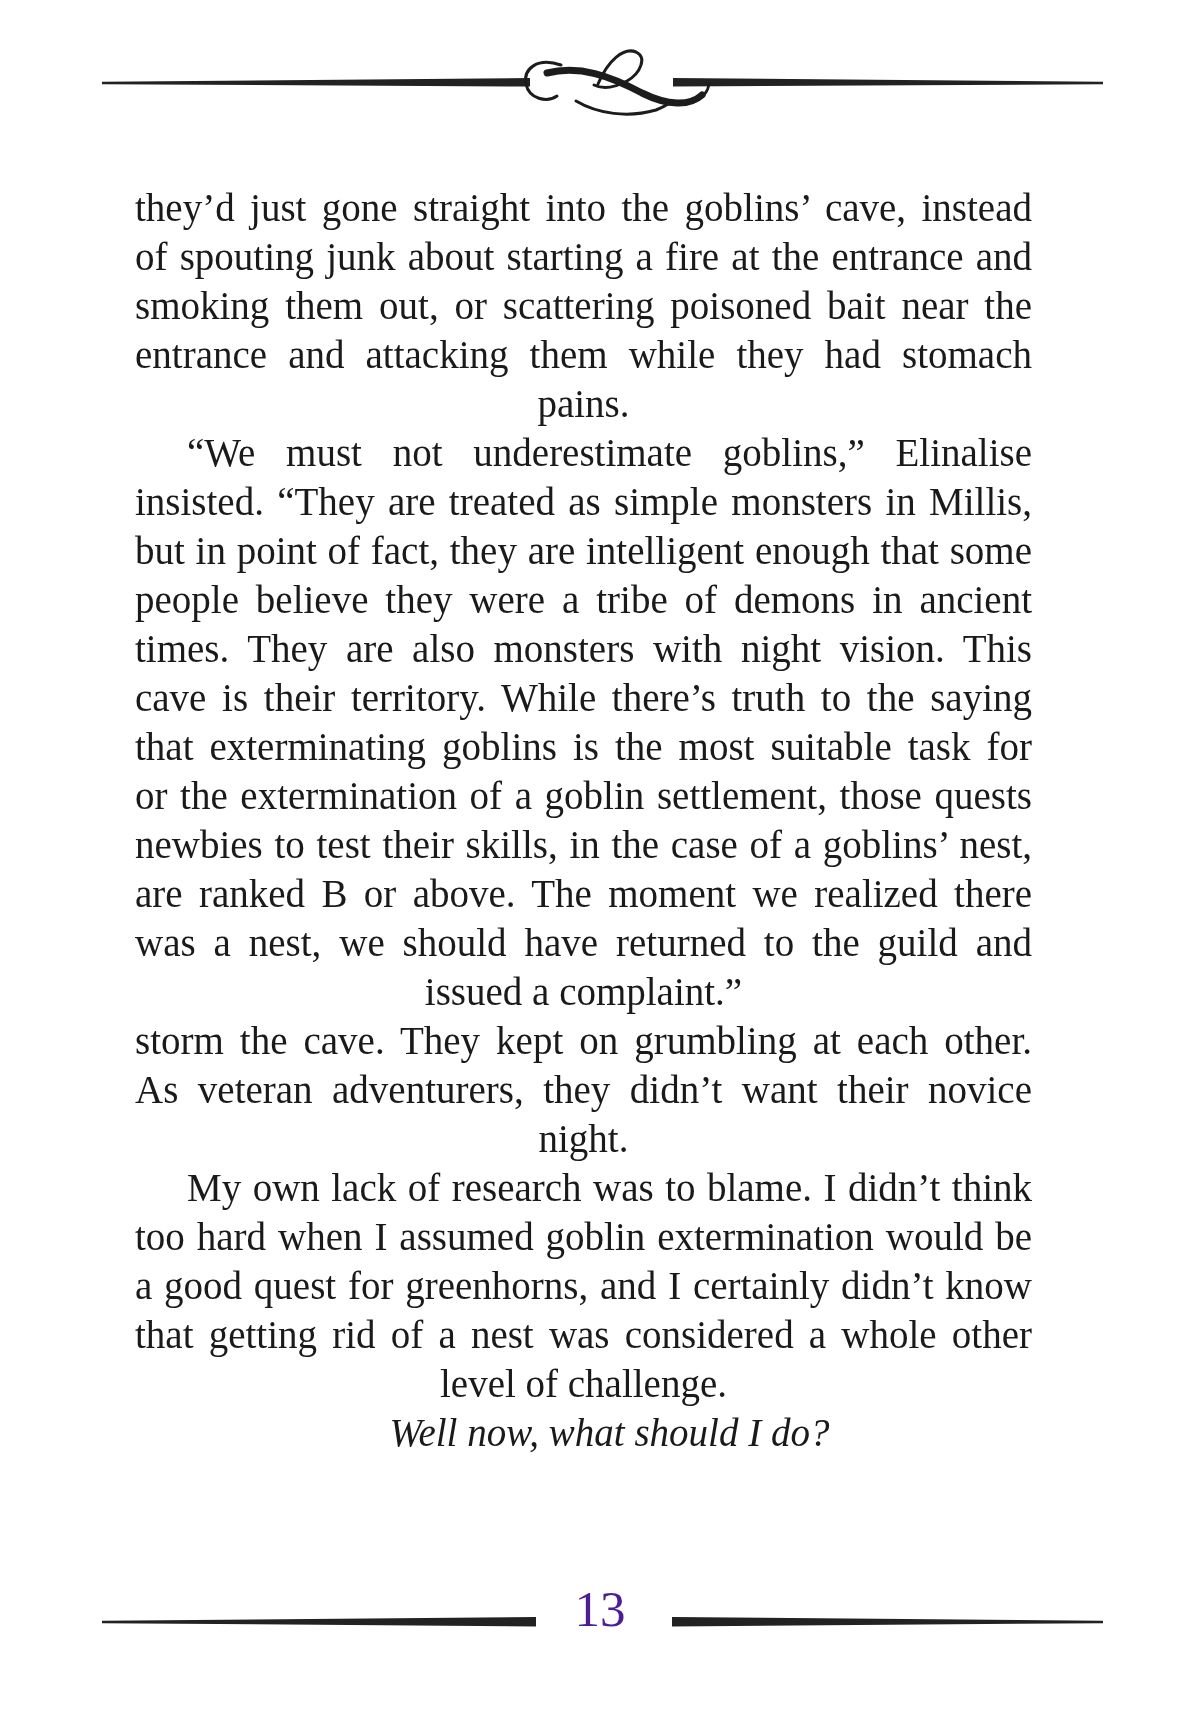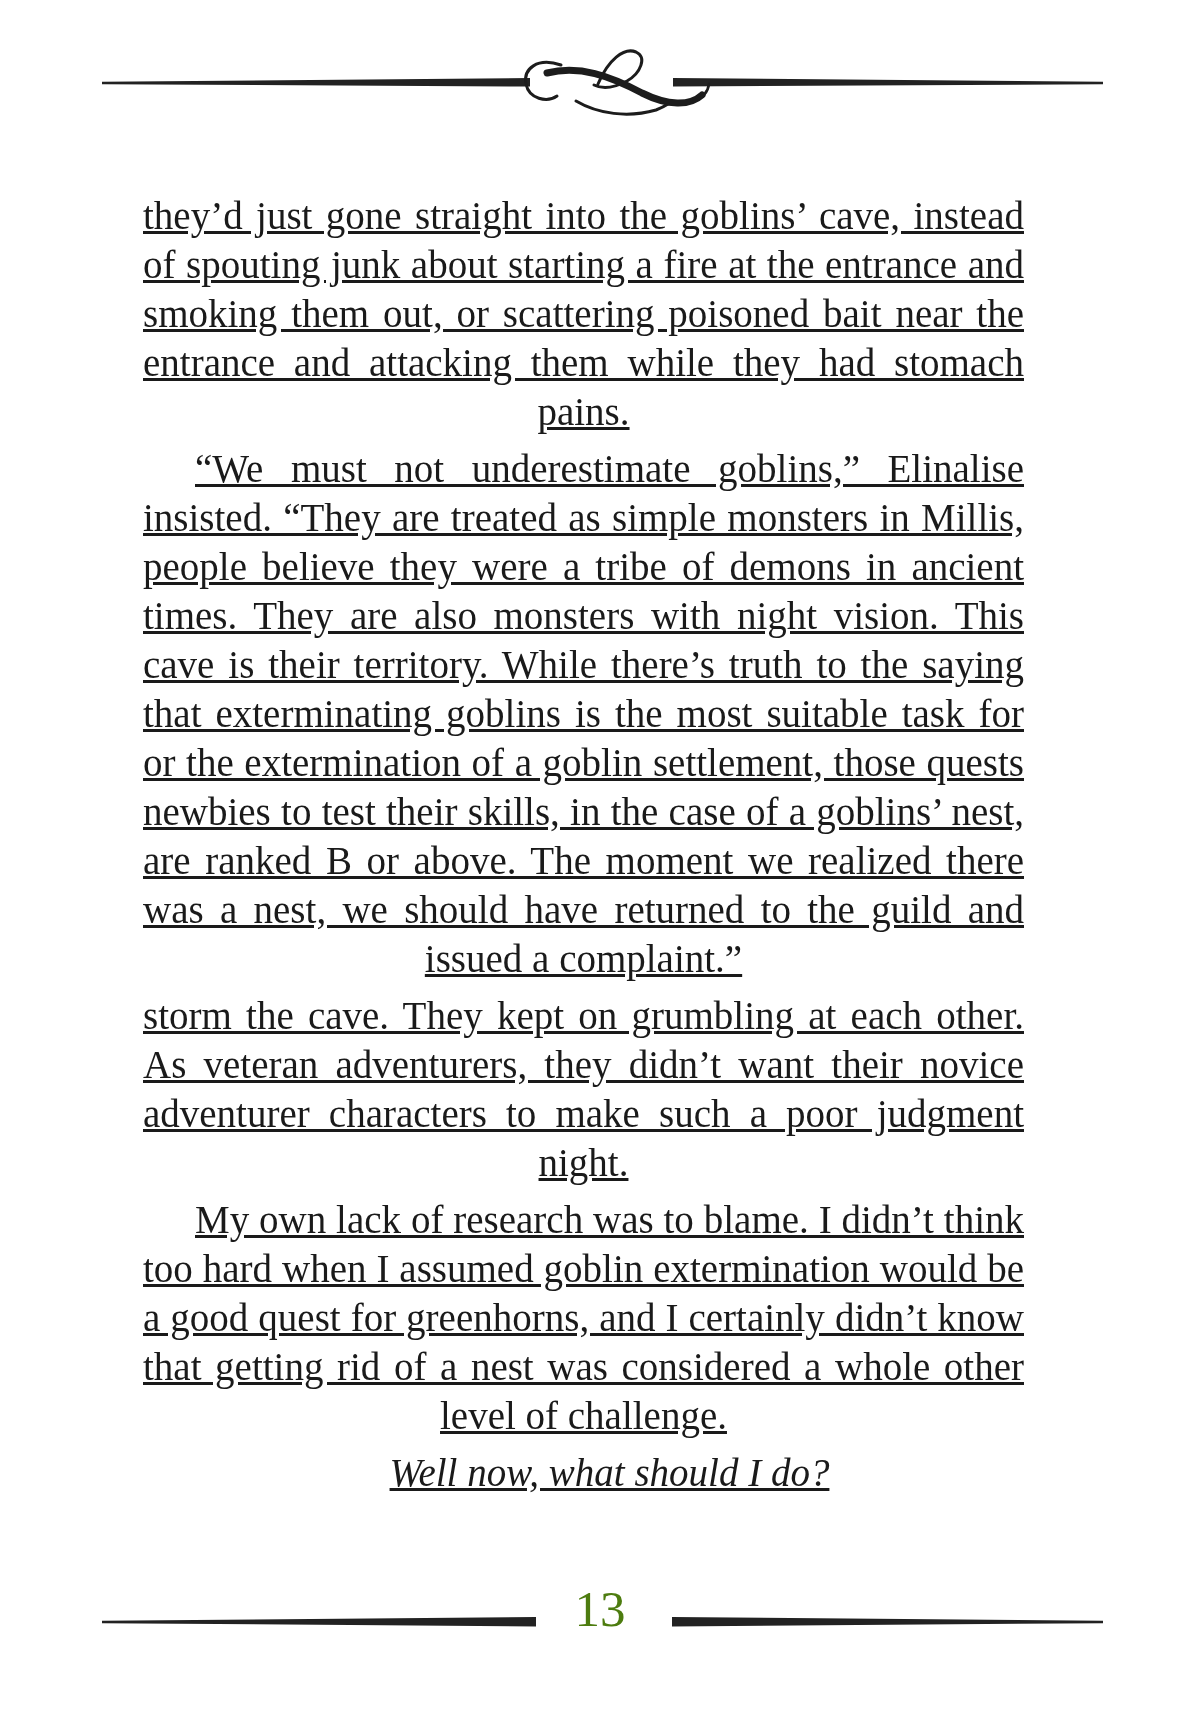--- a/index.html
+++ b/index.html
@@ -21,21 +21,21 @@
     position: absolute;
     top: 1598px; left: 0;
     width: 1200px; height: 60px;
   }
   .text-block {
     position: absolute;
     left: 135px;
     top: 183px;
     width: 897px;
   }
-  .paragraph { margin: 8px; padding: 0; text-decoration: underline; }
+  .paragraph { margin: 0; padding: 0; }
   .paragraph.italic { font-style: italic; }
   .line {
     height: 49px;
     line-height: 49px;
     font-size: 39px;
     overflow: visible;
   }
   .line.just {
     text-align: justify;
     text-align-last: justify;
@@ -43,21 +43,21 @@
   .line.last { text-align: center; }
   .line.indent { padding-left: 52px; }
   .page-number {
     position: absolute;
     top: 1584px;
     left: 0;
     width: 1200px;
     text-align: center;
     font-size: 51px;
     line-height: 1;
-    color: #4d7c0f;
+    color: #4c1d95;
   }
   svg .ink { fill: #222222; }
   svg .stroke-ink { stroke: #1c1c1c; fill: none; }
 </style>
 </head>
 <body>
 
 <div class="page">
 
   <svg class="ornament-svg" viewBox="0 0 1200 150" aria-hidden="true">
@@ -78,34 +78,34 @@
       <div class="paragraph">
         <div class="line just">they’d just gone straight into the goblins’ cave, instead</div>
         <div class="line just">of spouting junk about starting a fire at the entrance and</div>
         <div class="line just">smoking them out, or scattering poisoned bait near the</div>
         <div class="line just">entrance and attacking them while they had stomach</div>
         <div class="line last">pains.</div>
       </div>
       <div class="paragraph">
         <div class="line just indent">“We must not underestimate goblins,” Elinalise</div>
         <div class="line just">insisted. “They are treated as simple monsters in Millis,</div>
+        <div class="line just">but in point of fact, they are intelligent enough that some</div>
         <div class="line just">people believe they were a tribe of demons in ancient</div>
         <div class="line just">times. They are also monsters with night vision. This</div>
         <div class="line just">cave is their territory. While there’s truth to the saying</div>
         <div class="line just">that exterminating goblins is the most suitable task for</div>
         <div class="line just">or the extermination of a goblin settlement, those quests</div>
         <div class="line just">newbies to test their skills, in the case of a goblins’ nest,</div>
         <div class="line just">are ranked B or above. The moment we realized there</div>
         <div class="line just">was a nest, we should have returned to the guild and</div>
         <div class="line last">issued a complaint.”</div>
       </div>
       <div class="paragraph">
         <div class="line just">storm the cave. They kept on grumbling at each other.</div>
         <div class="line just">As veteran adventurers, they didn’t want their novice</div>
-        <div class="line just">adventurer characters to make such a poor judgment</div>
         <div class="line last">night.</div>
       </div>
       <div class="paragraph">
         <div class="line just indent">My own lack of research was to blame. I didn’t think</div>
         <div class="line just">too hard when I assumed goblin extermination would be</div>
         <div class="line just">a good quest for greenhorns, and I certainly didn’t know</div>
         <div class="line just">that getting rid of a nest was considered a whole other</div>
         <div class="line last">level of challenge.</div>
       </div>
       <div class="paragraph italic">

